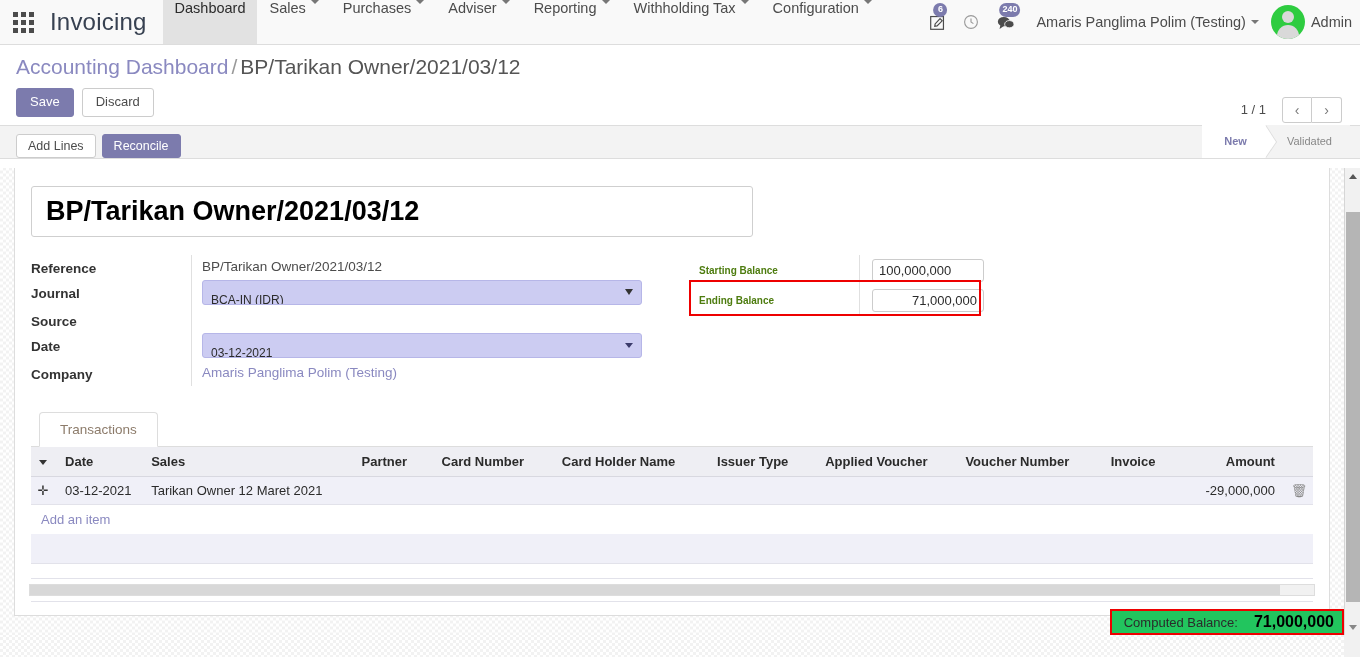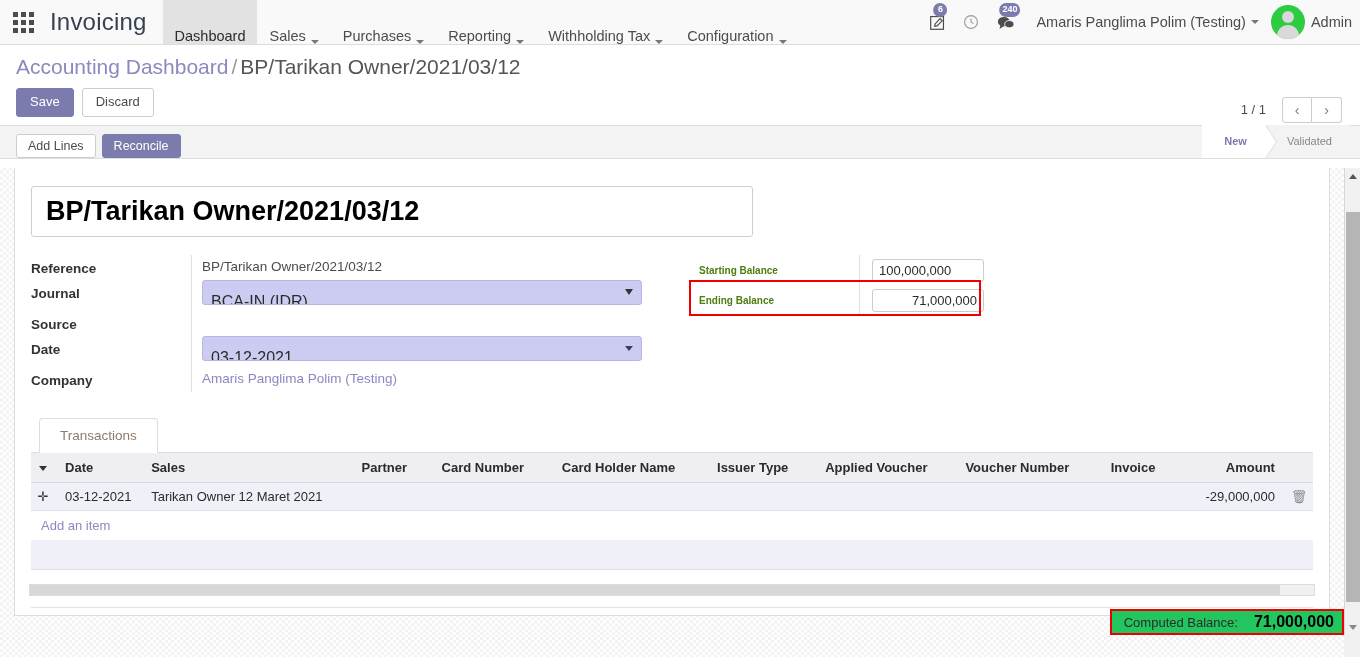--- a/index.html
+++ b/index.html
@@ -39,21 +39,21 @@
     font-size: 24px; color: #374151;
     padding: 0 16px 0 4px;
     font-weight: 400;
     letter-spacing: .2px;
   }
   .menu {
     display: flex; align-items: stretch;
     font-size: 14.5px;
   }
   .menu-item {
-    display: flex; align-items: flex-end;
+    display: flex; align-items: flex-start;
     padding: 0 12px;
     color: #4c4c4c;
     cursor: pointer;
     white-space: nowrap;
   }
   .menu-item.active { background: #e2e2e2; color: #2b2b2b; }
   .caret-down {
     display: inline-block;
     margin-left: 5px;
     width: 0; height: 0;
@@ -279,21 +279,21 @@
   .ftext { font-size: 13.5px; color: #4c4c4c; padding-top: 4px; }
   .flink { font-size: 13.5px; color: #8a89c0; padding-top: 4px; cursor: pointer; }
 
   .select-field {
     appearance: none; -webkit-appearance: none;
     width: 440px; height: 25px;
     background: #ccccf2;
     border: 1px solid #b6b6e8;
     border-radius: 3px;
     font-family: "Liberation Sans", sans-serif;
-    font-size: 16px;
+    font-size: 12px;
     color: #2b2b2b;
     padding: 12px 22px 0 8px;
     outline: none;
     cursor: pointer;
   }
   .sel-wrap { position: relative; display: inline-block; }
   .sel-wrap .chev {
     position: absolute; right: 9px; top: 9px;
     pointer-events: none;
     width: 0; height: 0;
@@ -504,20 +504,24 @@
   <div class="menu">
     <div class="menu-item active">
       <span>Dashboard</span>
     </div>
     <div class="menu-item">
       <span>Sales</span>
       <span class="caret-down"></span>
     </div>
     <div class="menu-item">
       <span>Purchases</span>
+      <span class="caret-down"></span>
+    </div>
+    <div class="menu-item">
+      <span>Adviser</span>
       <span class="caret-down"></span>
     </div>
     <div class="menu-item">
       <span>Reporting</span>
       <span class="caret-down"></span>
     </div>
     <div class="menu-item">
       <span>Withholding Tax</span>
       <span class="caret-down"></span>
     </div>

